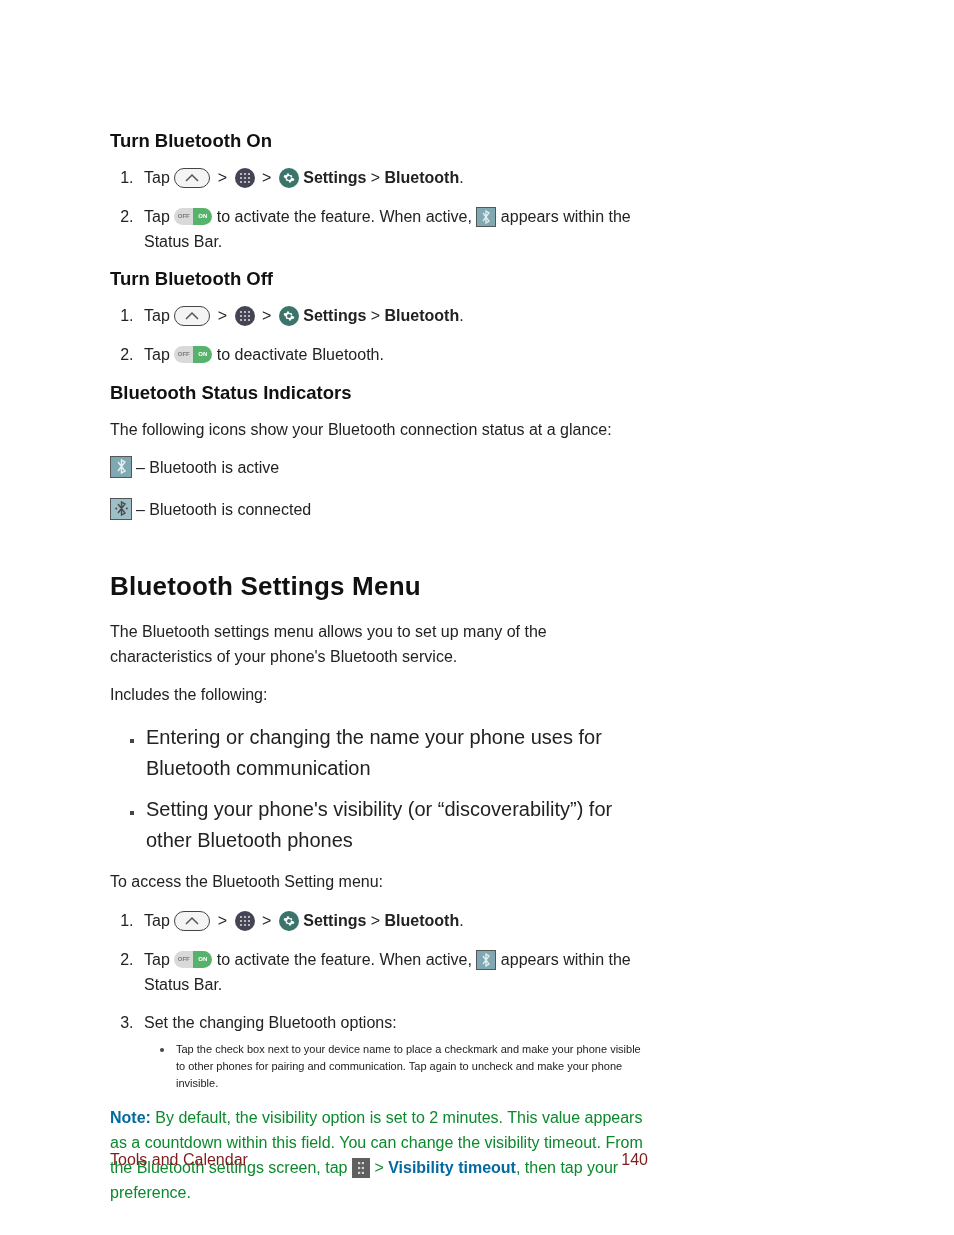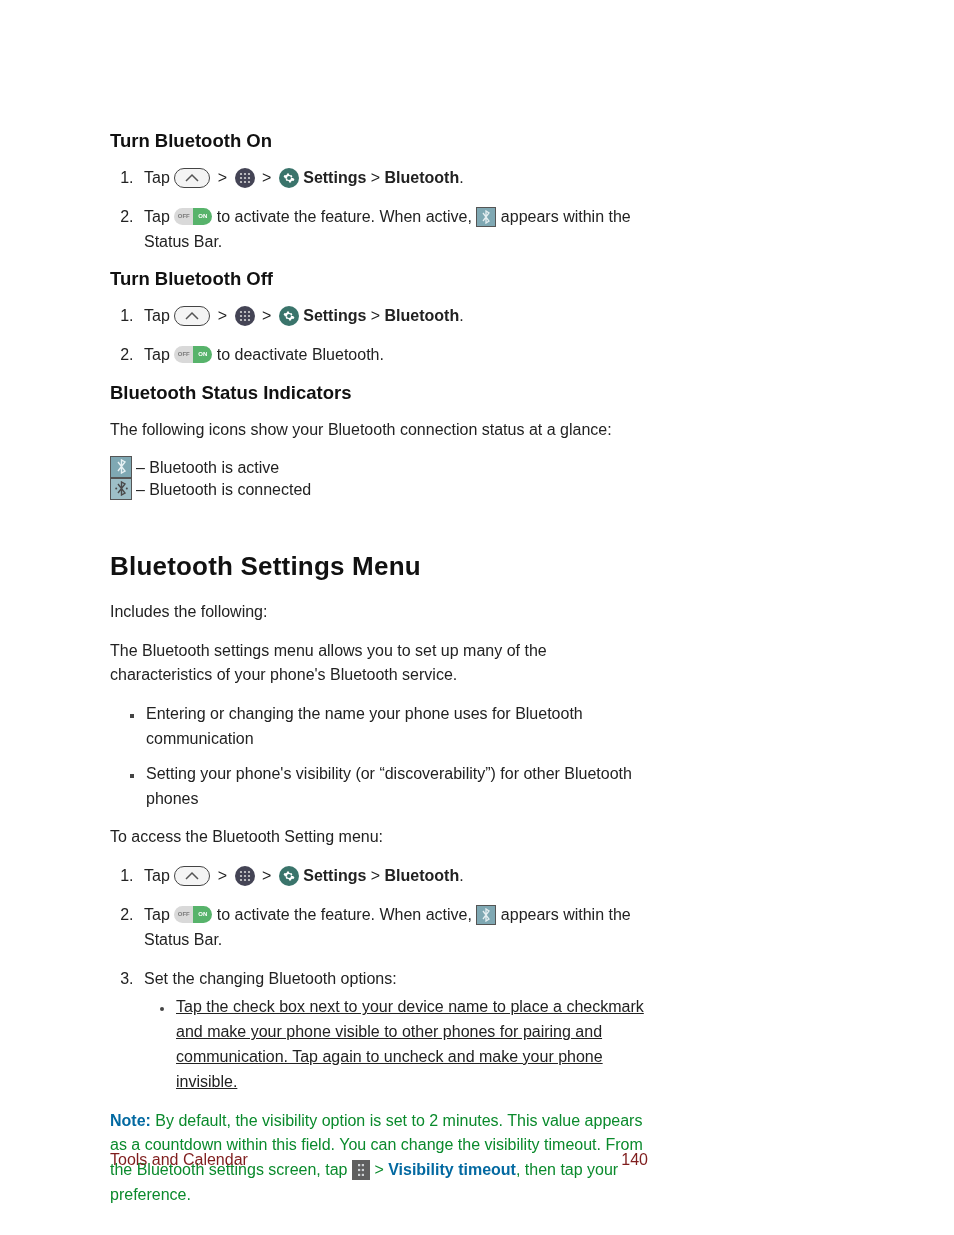--- a/index.html
+++ b/index.html
@@ -37,52 +37,52 @@
     line-height: 1.55;
   }
   ol > li {
     margin-bottom: 14px;
     padding-left: 6px;
   }
   ul.square {
     list-style: square;
     margin: 0 0 14px 0;
     padding-left: 34px;
-    font-size: 16px;
+    font-size: 20px;
     line-height: 1.55;
   }
   ul.square > li { margin-bottom: 10px; padding-left: 2px;}
   ul.square > li::marker { color: #444; font-size: 12px; }
   ul.dot {
     list-style: disc;
     margin: 4px 0 10px 0;
     padding-left: 30px;
-    font-size: 16px;
-    line-height: 1.55;
-    text-decoration: underline;
+    font-size: 11px;
+    line-height: 1.55;
   }
   ul.dot > li { margin-bottom: 8px; padding-left: 2px; }
   ul.dot > li::marker { color:#444; font-size:12px; }
   p {
     font-size: 16px;
     line-height: 1.55;
     margin: 0 0 14px 0;
   }
   b { font-weight: bold; }
   .note {
     color: #0a8a2c;
     font-size: 16px;
     line-height: 1.55;
     margin-top: 4px;
   }
   .note b { color: #0369a1; font-weight: bold; }
   .status-line {
     display: flex;
     align-items: center;
     font-size: 16px;
+    margin-bottom: 20px;
   }
   .status-line .gap { display:inline-block; width:4px;}
   .footer {
     position: absolute;
     bottom: 66px;
     left: 110px;
     right: 108px;
     display: flex;
     justify-content: space-between;
     font-size: 16px;
@@ -266,22 +266,22 @@
           <path d="M4 3 L11 12 L7.5 14 L7.5 1 L11 3 L4 12" fill="none" stroke="#4a4a4a" stroke-width="1.4"></path>
           <circle cx="2.2" cy="7.5" r="1" fill="#4a4a4a"></circle>
           <circle cx="12.8" cy="7.5" r="1" fill="#4a4a4a"></circle>
         </svg>
     </span>
       <span class="gap"></span>
     <span> – Bluetooth is connected</span>
   </div>
 
   <h2 class="section-title">Bluetooth Settings Menu</h2>
+  <p>The Bluetooth settings menu allows you to set up many of the characteristics of your phone's Bluetooth service.</p>
   <p>Includes the following:</p>
-  <p>The Bluetooth settings menu allows you to set up many of the characteristics of your phone's Bluetooth service.</p>
   <ul class="square">
     <li>Entering or changing the name your phone uses for Bluetooth communication</li>
     <li>Setting your phone's visibility (or “discoverability”) for other Bluetooth phones</li>
   </ul>
   <p>To access the Bluetooth Setting menu:</p>
 
   <ol>
     <li>
       <span>Tap </span>
       <span class="icn home-btn">

